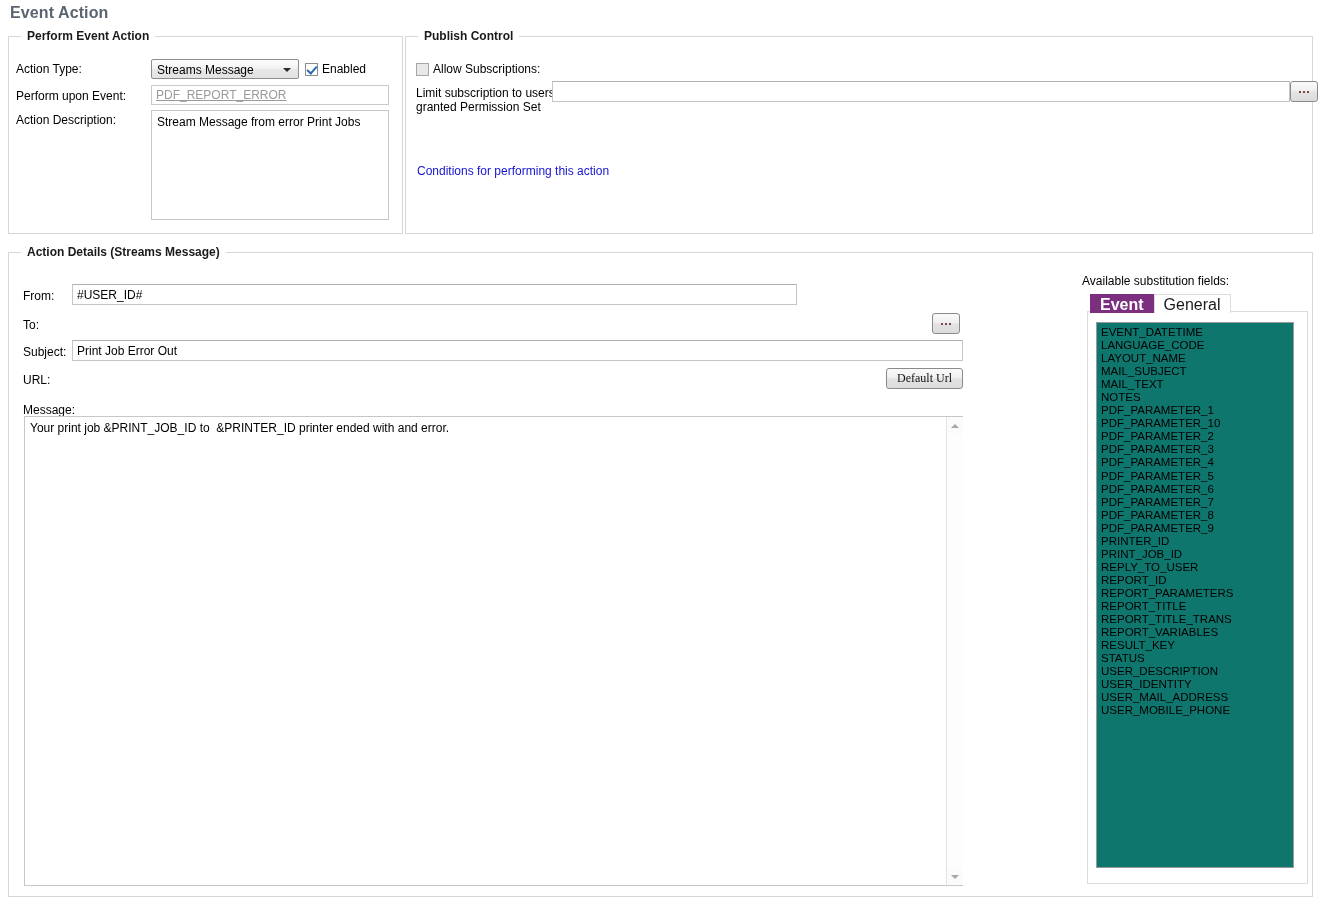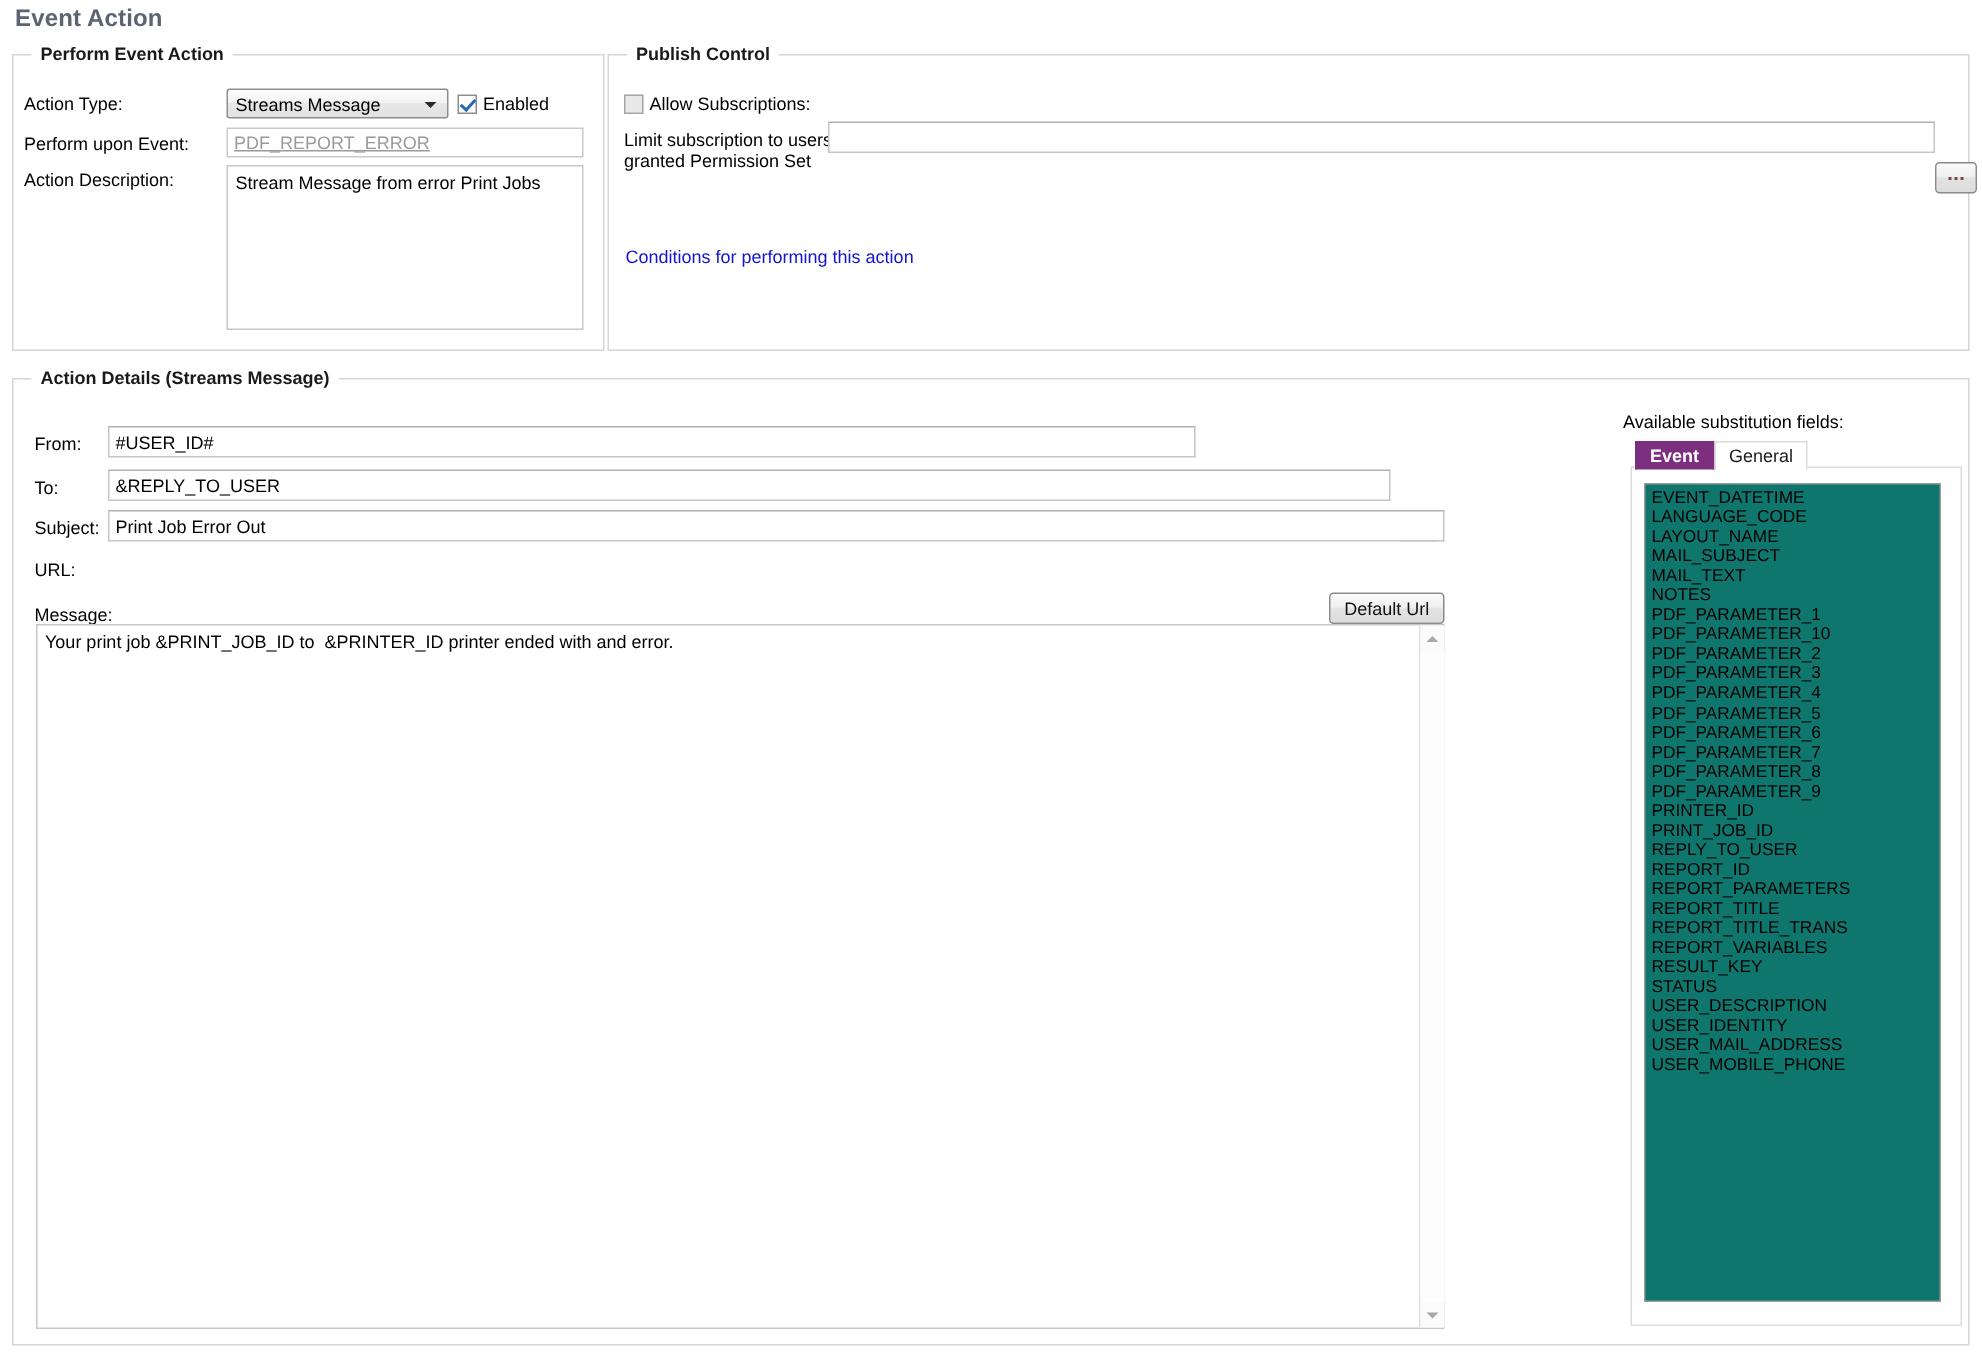--- a/index.html
+++ b/index.html
@@ -169,29 +169,28 @@
     line-height: 15px;
   }
 
   
   .btn {
     position: absolute;
     box-sizing: border-box;
     border: 1px solid #8a8a8a;
     border-radius: 3px;
     background: linear-gradient(to bottom, #fafafa 0%, #f0f0f0 45%, #e3e3e3 52%, #dcdcdc 100%);
-    font-family: Liberation Sans, sans-serif;
+    font-family: Liberation Serif, serif;
     font-size: 12px;
     color: #111;
     cursor: default;
     display: flex;
     align-items: center;
     justify-content: center;
     padding: 0;
-    margin-top: 27px;
   }
   .btn.ellipsis { width: 28px; height: 21px; }
   .btn.ellipsis .dots {
     display: flex; gap: 2px; align-items: flex-end;
   }
   .btn.ellipsis .dots i {
     display: block;
     width: 2px; height: 2px;
     background: #7a4b4b;
   }
@@ -253,21 +252,21 @@
     top: 294px;
     display: flex;
     align-items: flex-end;
     height: 19px;
     z-index: 5;
   }
   .subtab {
     box-sizing: border-box;
     height: 19px;
     padding: 0 9px;
-    font-size: 12px;
+    font-size: 16px;
     line-height: 19px;
     font-weight: bold;
     color: #ffffff;
     background: #7c2e7f;
     border: 1px solid #7c2e7f;
     border-bottom: none;
     cursor: pointer;
     white-space: nowrap;
   }
   .subtab.inactive {
@@ -350,21 +349,20 @@
   <a class="hlink" style="left:417px; top:132px;">Conditions for performing this action</a>
 
   <div class="groupbox" id="gb-details">
     <div class="gb-legend">Action Details (Streams Message)</div>
   </div>
 
   <div class="lbl" style="left:23px; top:289px;">From:</div>
   <input class="tinput" style="left: 72px; top: 284px; width: 725px; height: 21px;" value="#USER_ID#">
 
   <div class="lbl" style="left:23px; top:318px;">To:</div>
-  <input class="tinput" style="left: 72px; top: 313px; width: 855px; height: 21px;" value="&amp;REPLY_TO_USER">
   <div class="btn ellipsis" style="left:932px; top:313px;">
     <span class="dots">
         <i></i>
         <i></i>
         <i></i>
       </span>
   </div>
 
   <div class="lbl" style="left:23px; top:345px;">Subject:</div>
   <input class="tinput" style="left: 72px; top: 340px; width: 891px; height: 21px;" value="Print Job Error Out">

